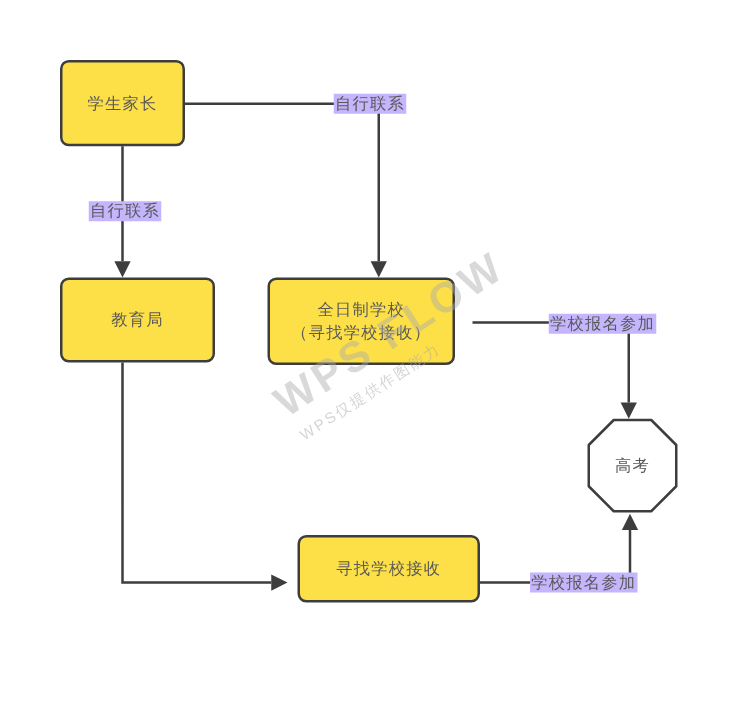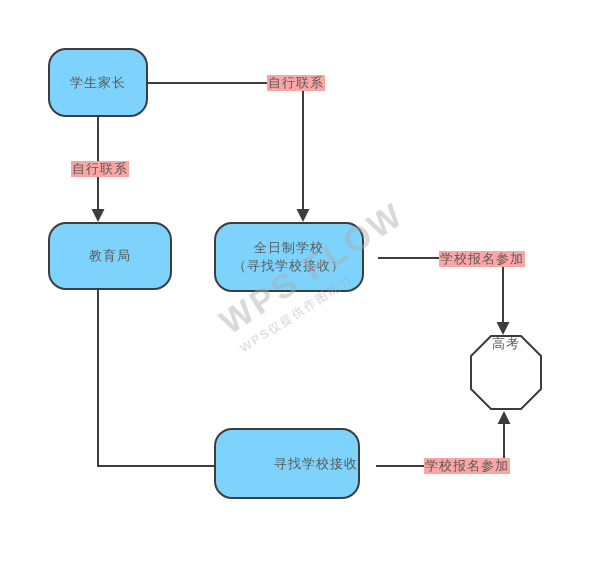--- a/index.html
+++ b/index.html
@@ -3,37 +3,37 @@
 <meta charset="utf-8">
 <style>
   html,body{margin:0;padding:0;}
   body{
     width:602px;height:561px;background:#ffffff;position:relative;
     font-family:"Liberation Sans","DejaVu Sans",sans-serif;overflow:hidden;
   }
   .canvas{position:absolute;left:0;top:0;width:602px;height:561px;}
   svg.edge-layer{position:absolute;left:0;top:0;z-index:1;}
   .node{
-    position:absolute;box-sizing:border-box;background:#7dd3fc;
-    border:2px solid #3d3d3d;border-radius:18px;z-index:2;
+    position:absolute;box-sizing:border-box;background:#fde047;
+    border:2px solid #3d3d3d;border-radius:7px;z-index:2;
     display:flex;flex-direction:column;align-items:center;justify-content:center;
     color:#595959;font-size:13px;letter-spacing:1px;line-height:18px;text-align:center;
     cursor:default;
   }
   .node-student-parents{left:48px;top:48px;width:100px;height:69px;}
   .node-education-bureau{left:48px;top:222px;width:124px;height:68px;}
   .node-fulltime-school{left:214px;top:222px;width:150px;height:70px;}
-  .node-find-school{left:214px;top:428px;width:146px;height:71px;align-items:flex-end;}
+  .node-find-school{left:238px;top:428px;width:146px;height:54px;}
   .octagon-label{
     position:absolute;left:470px;top:335px;width:72px;height:75px;z-index:3;
-    display:flex;align-items:flex-start;justify-content:center;
+    display:flex;align-items:center;justify-content:center;
     color:#595959;font-size:13px;letter-spacing:1px;
   }
   .edge-label{
-    position:absolute;z-index:3;background:#fca5a5;color:#595959;
+    position:absolute;z-index:3;background:#c4b5fd;color:#595959;
     font-size:13px;line-height:16px;letter-spacing:1px;white-space:nowrap;padding:0 1px;
   }
   .label-contact-top{left:267px;top:75px;}
   .label-contact-left{left:71px;top:161px;}
   .label-register-top{left:439px;top:251px;}
   .label-register-bottom{left:424px;top:458px;}
   .watermark{
     position:absolute;left:212px;top:248px;z-index:6;pointer-events:none;
     transform:rotate(-33deg);transform-origin:50% 50%;
     color:#d3d3d3;white-space:nowrap;

